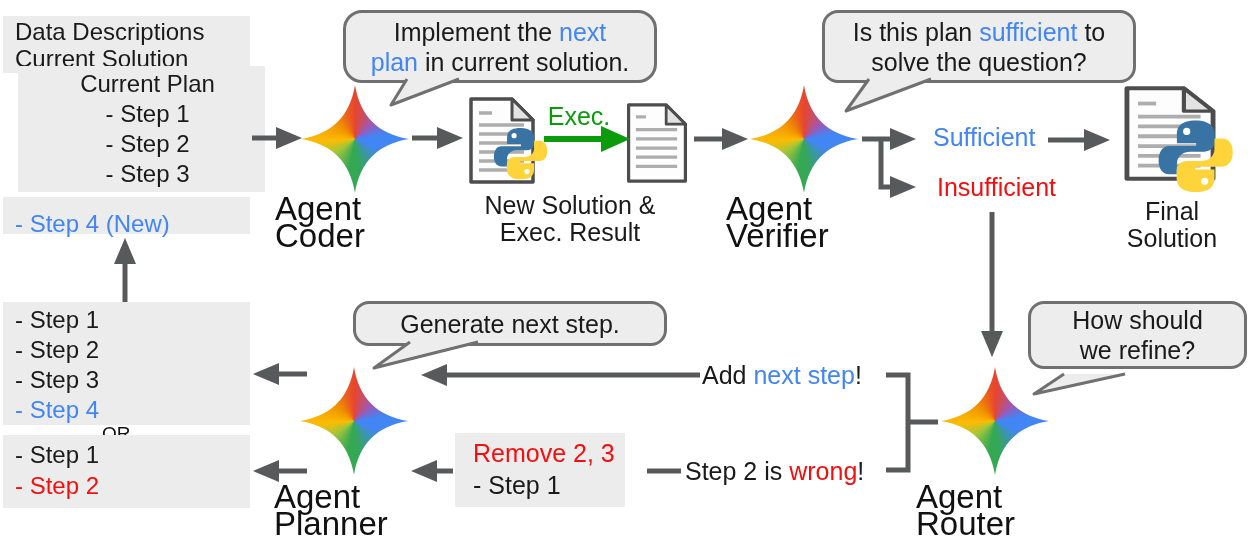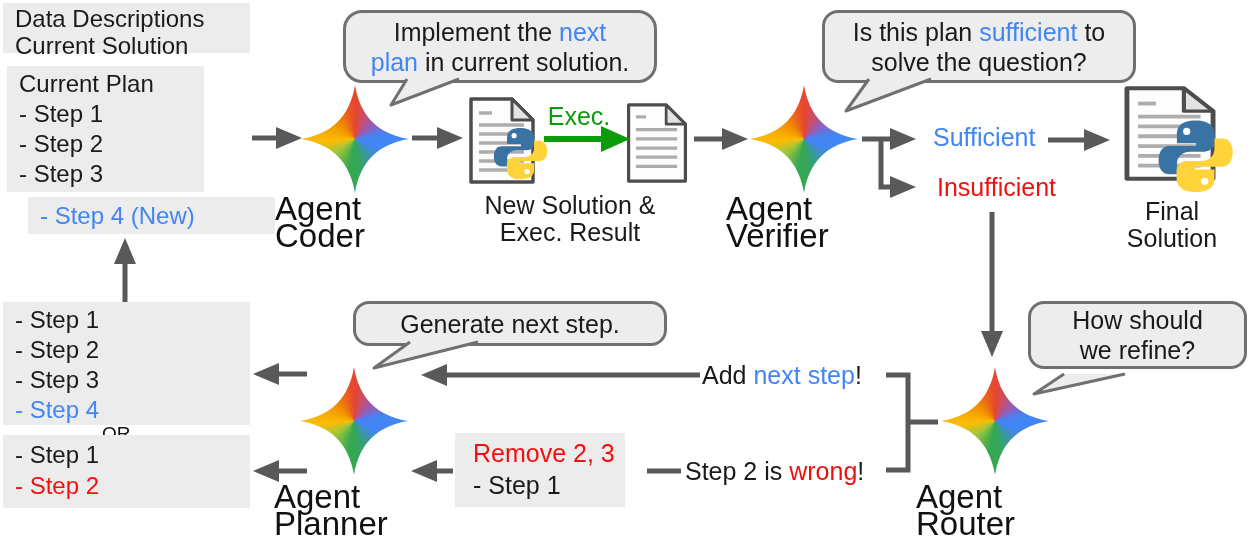--- a/index.html
+++ b/index.html
@@ -42,33 +42,33 @@
   .overlay .head{fill:var(--arrow-gray,#58595b);}
   .overlay .g-shaft{stroke:var(--green,#0b9b0b);stroke-width:6;fill:none;}
   .overlay .g-head{fill:var(--green,#0b9b0b);}
   .overlay .tail{fill:#ededed;stroke:#707070;stroke-width:3;stroke-linejoin:round;}
 </style>
 </head>
 <body>
 
 <div class="canvas">
 
-  <div class="graybox" style="left:3px;top:3px;width:247px;height:50px;line-height:27px;padding-top:2px;">
+  <div class="graybox" style="left:3px;top:16px;width:247px;height:57px;line-height:27px;padding-top:2px;">
     <div>Data Descriptions</div>
     <div>Current Solution</div>
   </div>
 
-  <div class="graybox" style="left:7px;top:66px;width:197px;height:126px;">
+  <div class="graybox" style="left:18px;top:66px;width:247px;height:126px;text-align:center;">
     <div>Current Plan</div>
     <div>- Step 1</div>
     <div>- Step 2</div>
     <div>- Step 3</div>
   </div>
 
-  <div class="graybox" style="left:3px;top:197px;width:247px;height:37px;padding-top:4px;margin-left:25px;">
+  <div class="graybox" style="left:3px;top:197px;width:247px;height:37px;padding-top:12px;">
     <div class="t-blue">- Step 4 (New)</div>
   </div>
 
   <div class="graybox" style="left:3px;top:302px;width:247px;height:123px;">
     <div>- Step 1</div>
     <div>- Step 2</div>
     <div>- Step 3</div>
     <div class="t-blue">- Step 4</div>
   </div>
 

